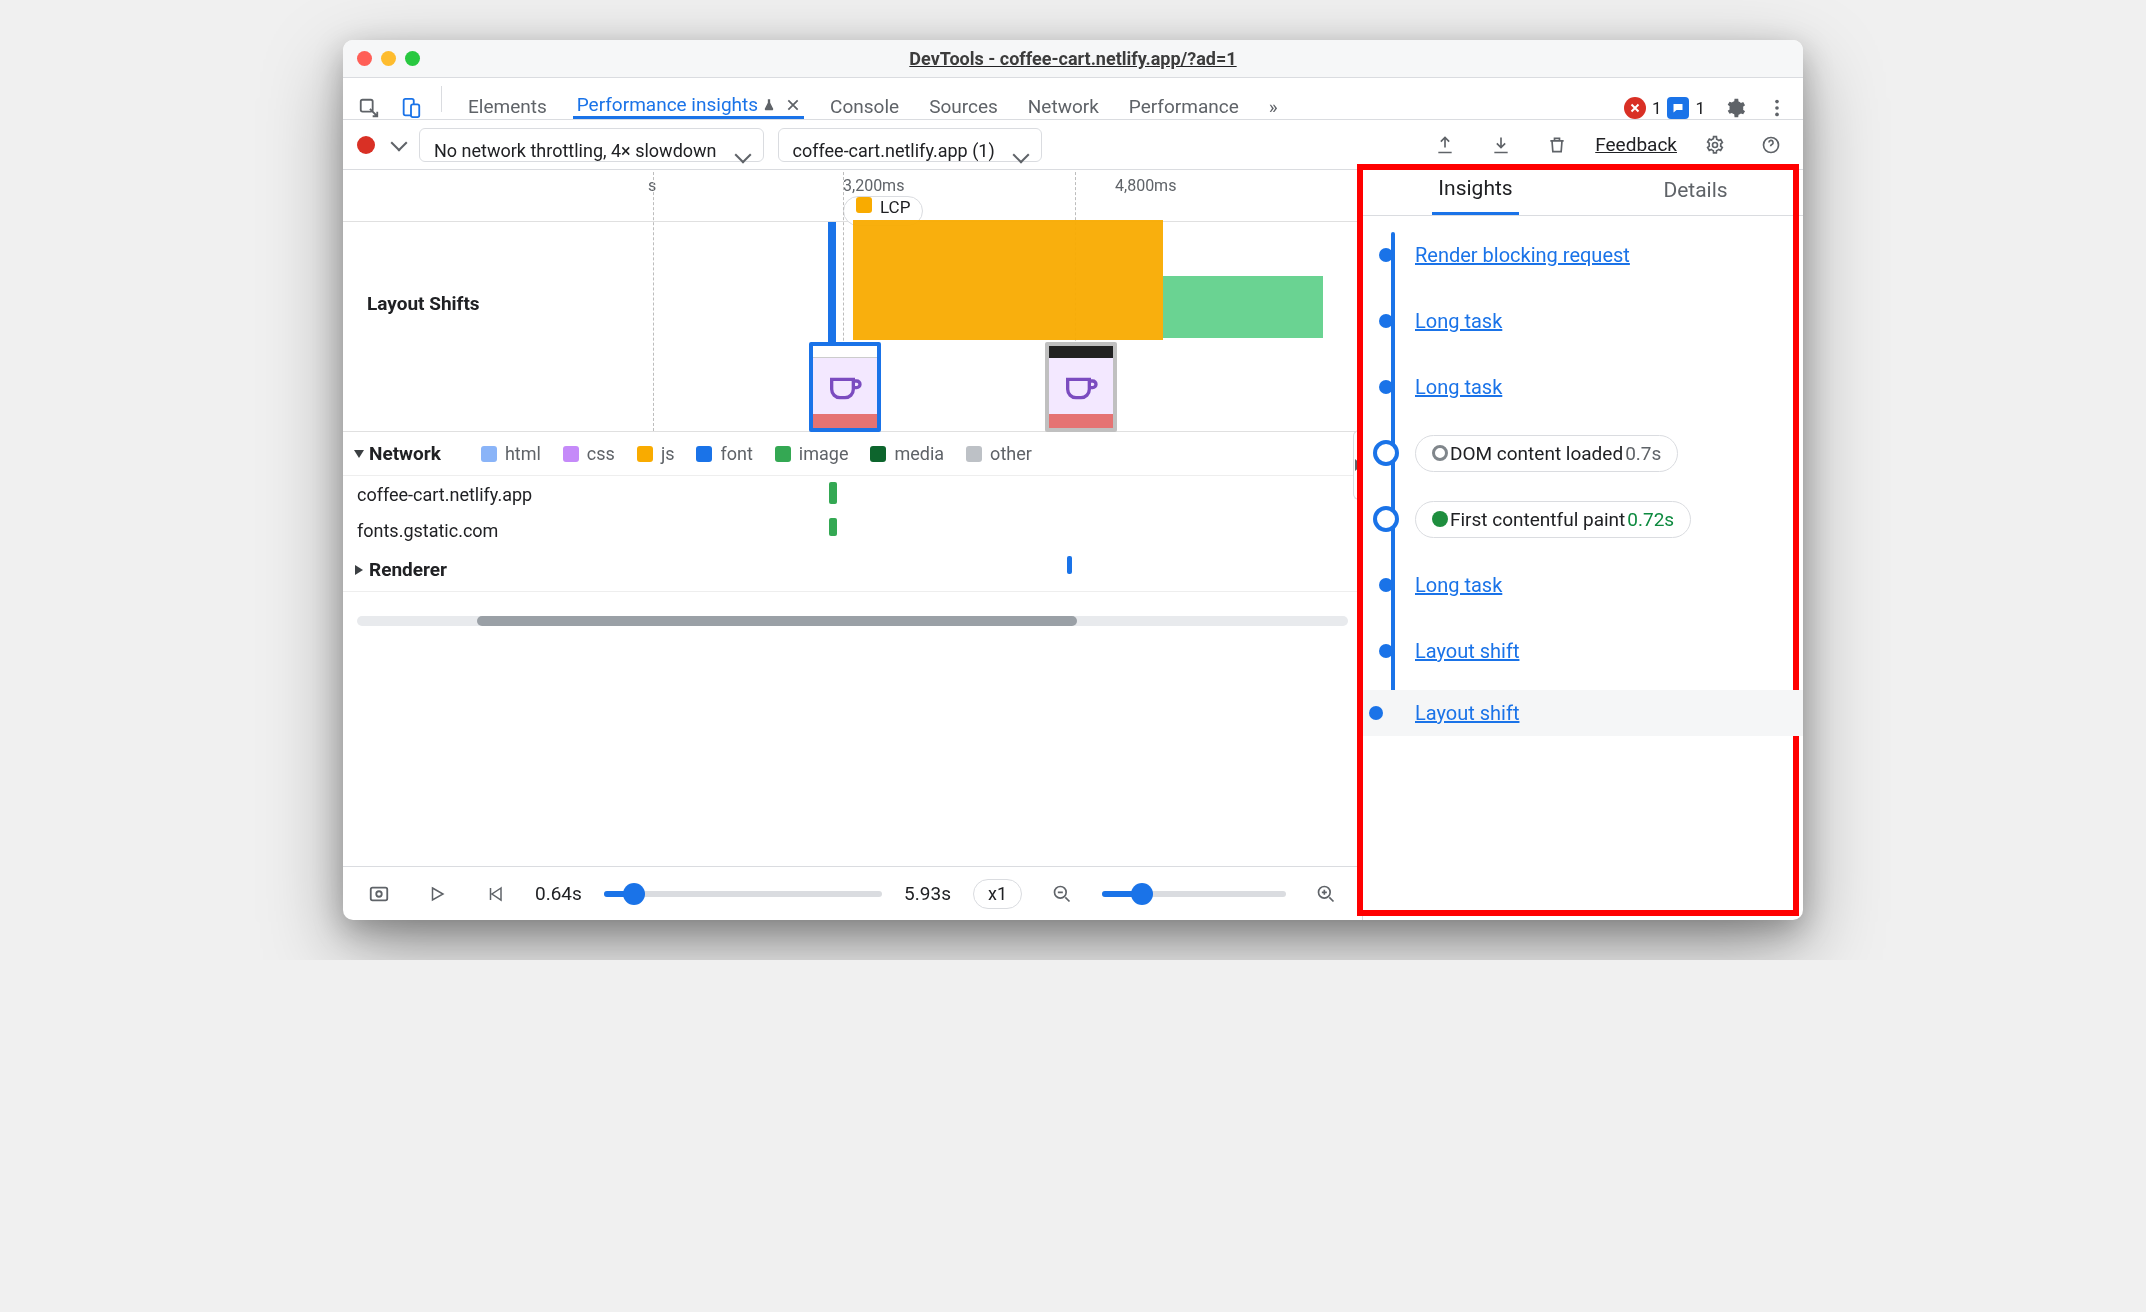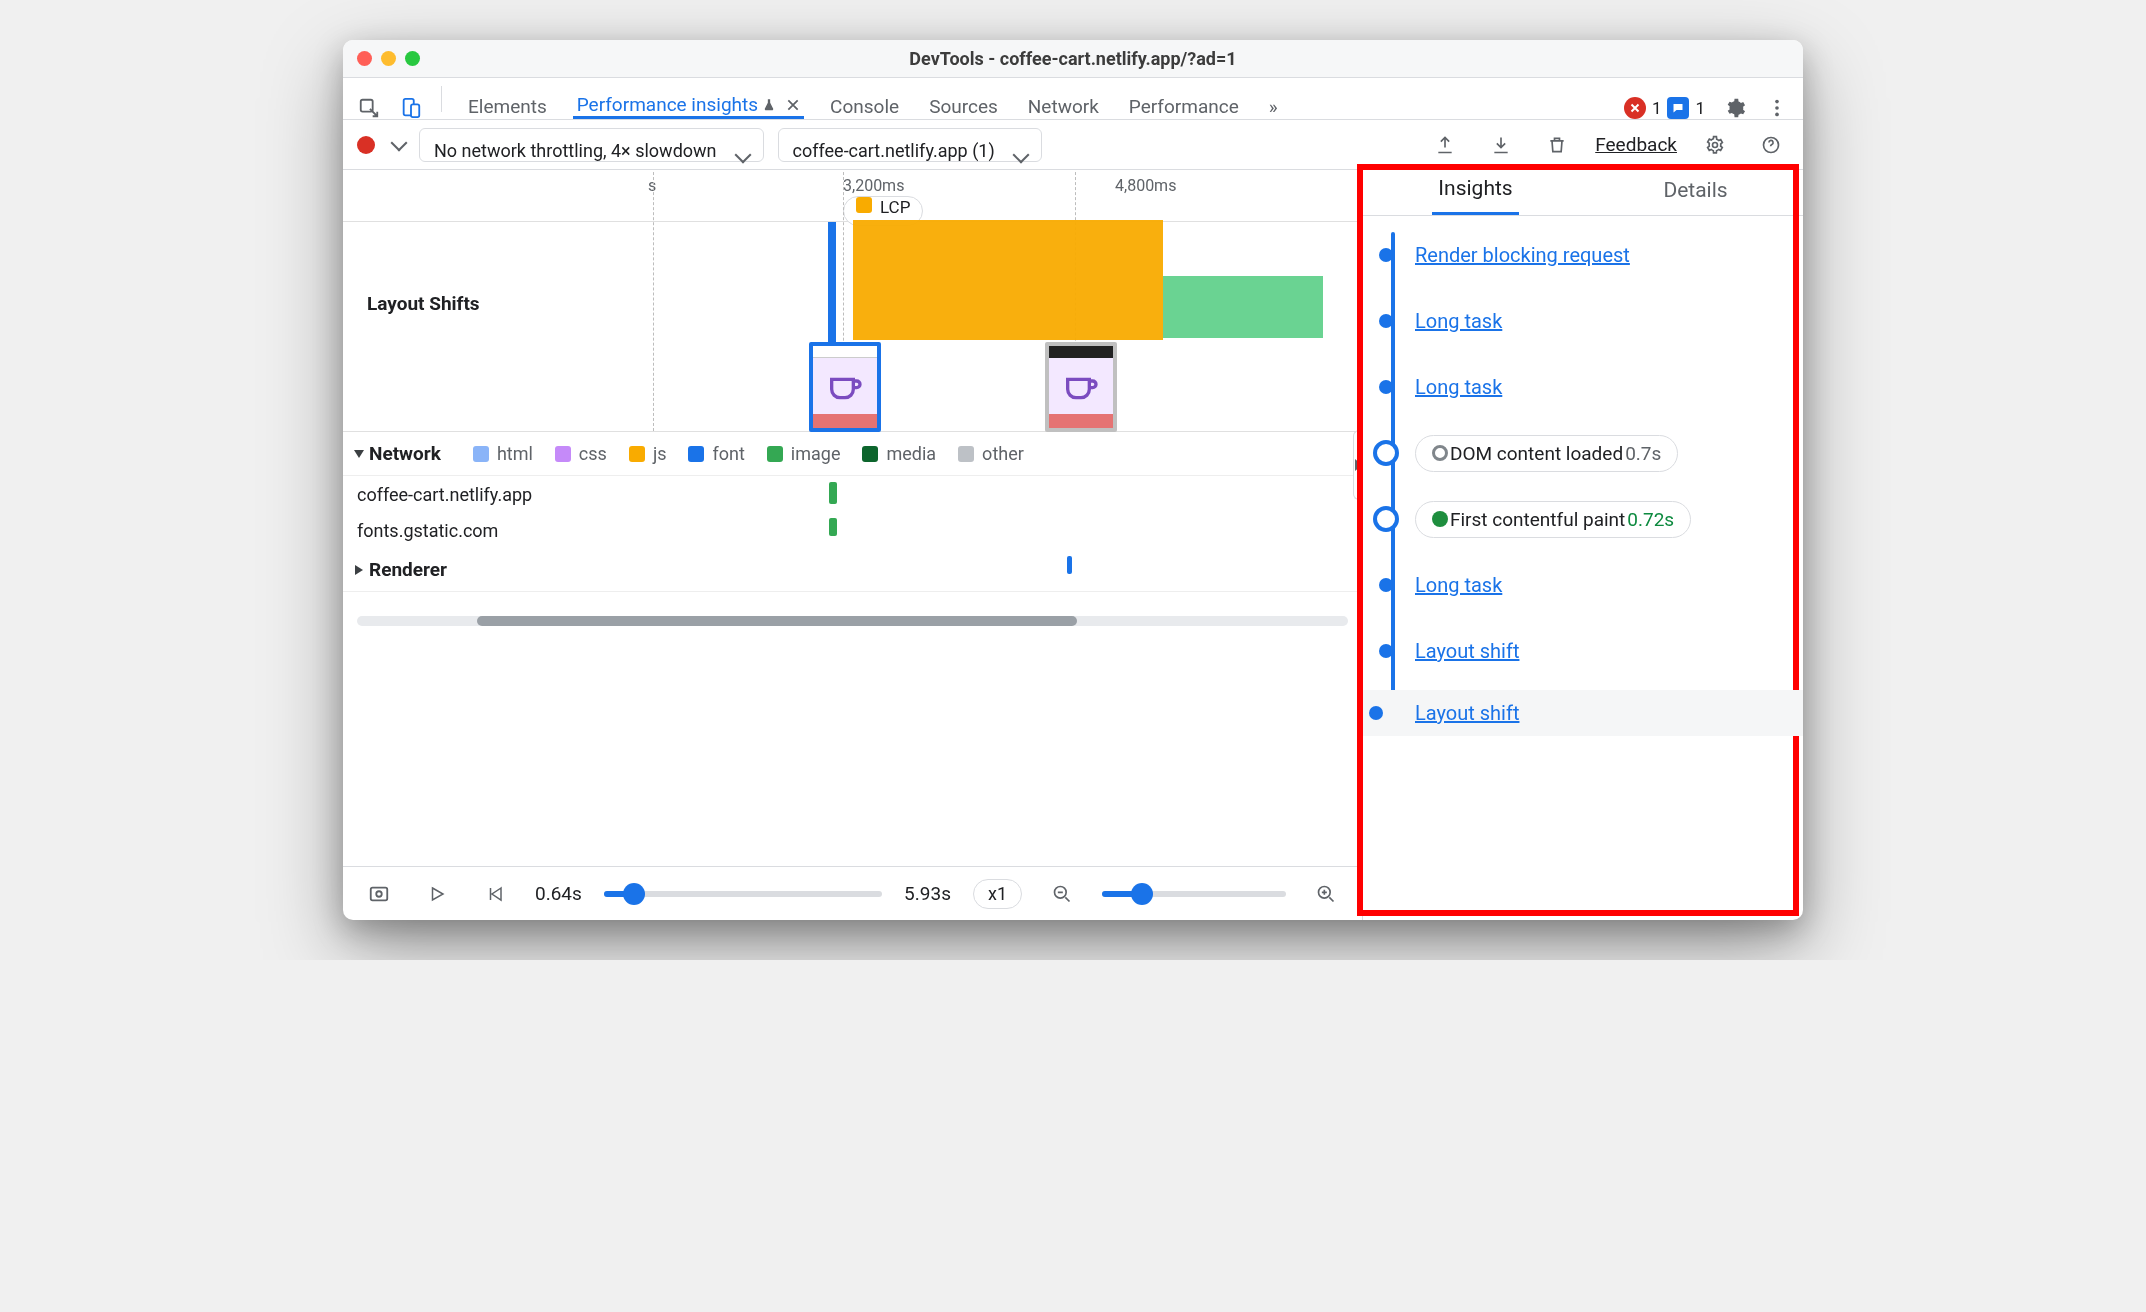--- a/index.html
+++ b/index.html
@@ -19,21 +19,21 @@
   *{box-sizing:border-box;}
   html,body{margin:0;padding:0;background:#f0f0f0;}
   body{padding:40px;font-family:-apple-system,BlinkMacSystemFont,"Segoe UI",Roboto,Helvetica,Arial,sans-serif;font-size:18px;color:var(--text);}
   .window{
     width:1460px;height:880px;margin:0 auto;background:var(--bg);
     border-radius:10px;position:relative;
     box-shadow:0 30px 80px rgba(0,0,0,.35),0 10px 30px rgba(0,0,0,.25);
     display:flex;flex-direction:column;overflow:hidden;
   }
   
-  .titlebar{height:38px;display:flex;align-items:center;justify-content:center;position:relative;background:#f6f7f8;border-bottom:1px solid var(--grey-3);}
+  .titlebar{height:38px;display:flex;align-items:center;justify-content:center;position:relative;background:#f6f7f8;border-bottom:1px solid var(--grey-3);text-decoration:underline;}
   .traffic{position:absolute;left:14px;top:11px;display:flex;gap:9px;}
   .traffic span{width:15px;height:15px;border-radius:50%;display:block;}
   .traffic .r{background:#ff5f57;}
   .traffic .y{background:#febc2e;}
   .traffic .g{background:#28c840;}
   .titlebar-title{font-weight:700;font-size:18px;color:#3c3c3c;}
   
   .tabs-row{height:42px;border-bottom:1px solid var(--grey-3);display:flex;align-items:flex-end;padding:0 8px;gap:6px;}
   .icon-btn{width:36px;display:flex;align-items:center;justify-content:center;color:var(--grey-1);cursor:pointer;border-radius:4px;}
   .tabs{display:flex;align-items:stretch;gap:22px;padding-left:10px;}
@@ -74,21 +74,21 @@
   .thumb .cup{flex:1;display:flex;align-items:center;justify-content:center;}
   .cup-svg{width:40px;height:40px;}
   .thumb .bar{height:14px;background:#e57373;}
   .left-label{position:absolute;left:24px;font-size:19px;color:var(--text);font-weight:700;}
   .layout-shifts-label{top:70px;}
   
   .section-row{height:44px;border-bottom:1px solid #eee;display:flex;align-items:center;padding:0 12px;background:#fff;}
   .disclosure{width:0;height:0;border-left:8px solid #3c4043;border-top:5px solid transparent;border-bottom:5px solid transparent;margin-right:6px;}
   .disclosure.down{transform:rotate(90deg);}
   .section-title{font-weight:700;font-size:19px;}
-  .legend{display:flex;gap:22px;margin-left:32px;flex-wrap:wrap;align-items:center;}
+  .legend{display:flex;gap:22px;margin-left:40px;flex-wrap:wrap;align-items:center;}
   .legend-item{display:flex;align-items:center;gap:8px;font-size:18px;color:var(--grey-1);}
   .sw{width:16px;height:16px;border-radius:3px;}
   .network-hosts{position:relative;}
   .host-row{height:36px;display:flex;align-items:center;padding:0 14px;font-size:18px;color:var(--text);}
   .host-row.alt{background:#f5f6f7;}
   .net-canvas{position:absolute;left:300px;right:0;top:0;bottom:0;}
   .net-mark{position:absolute;width:8px;height:22px;border-radius:2px;}
   
   .hscroll{height:18px;display:flex;align-items:center;padding:0 14px;}
   .hscroll .track{flex:1;height:10px;background:#e8eaed;border-radius:5px;position:relative;}

